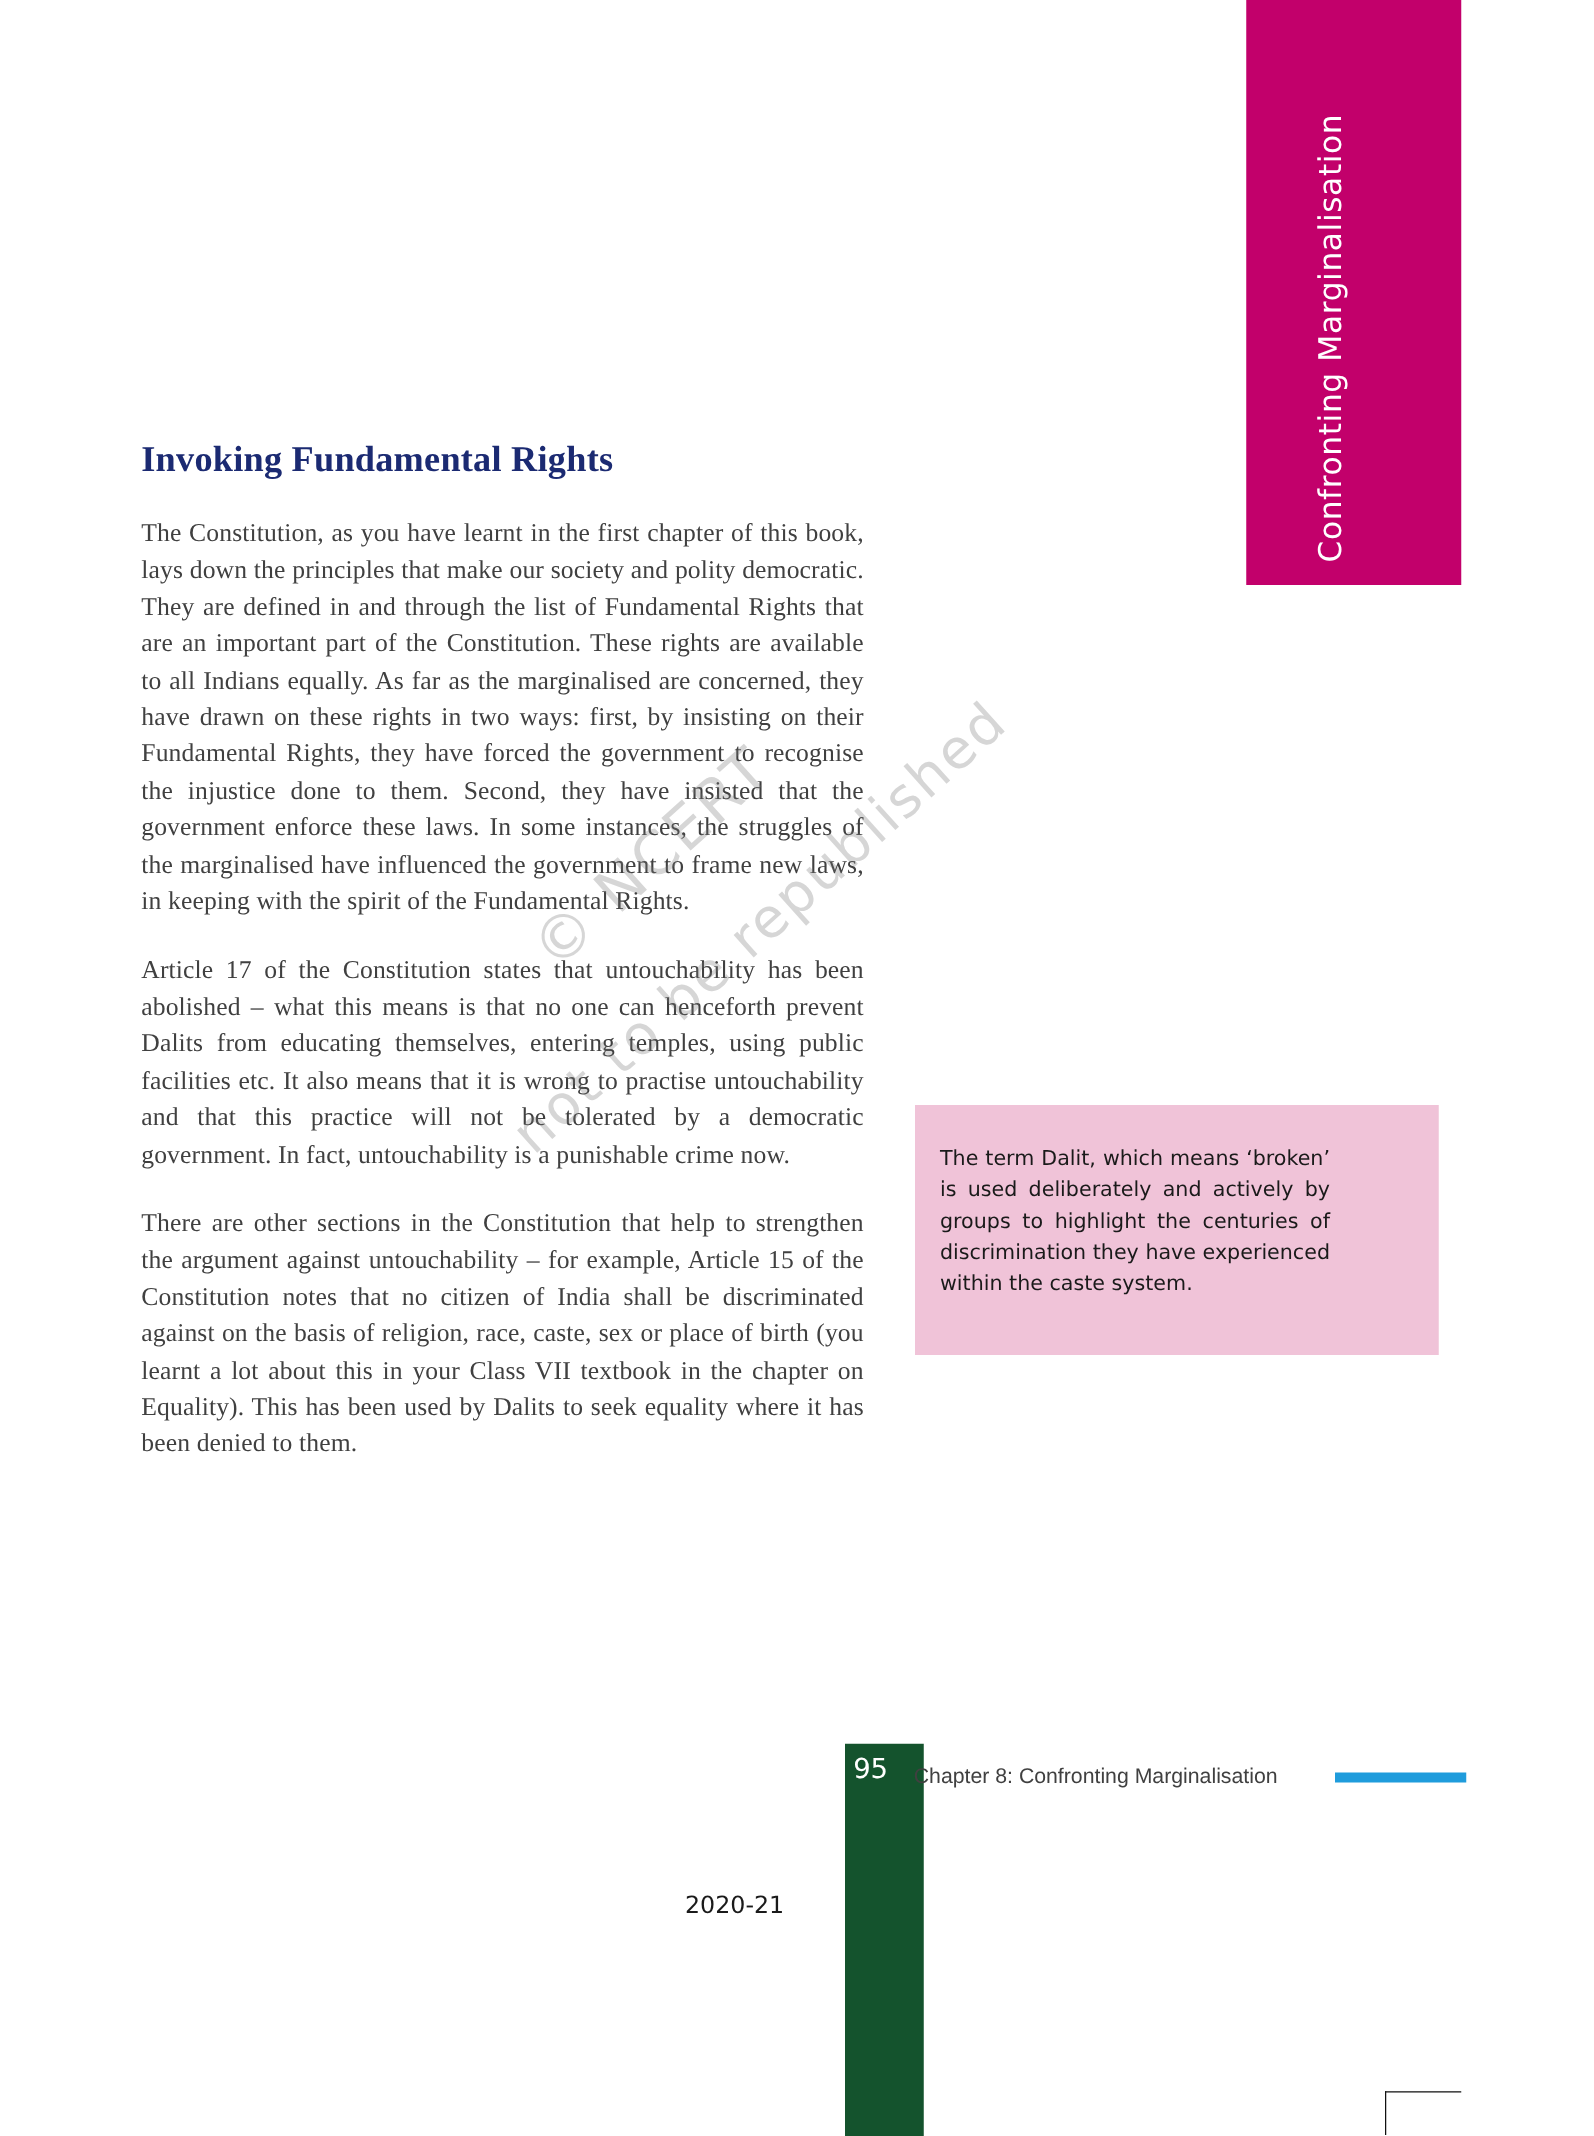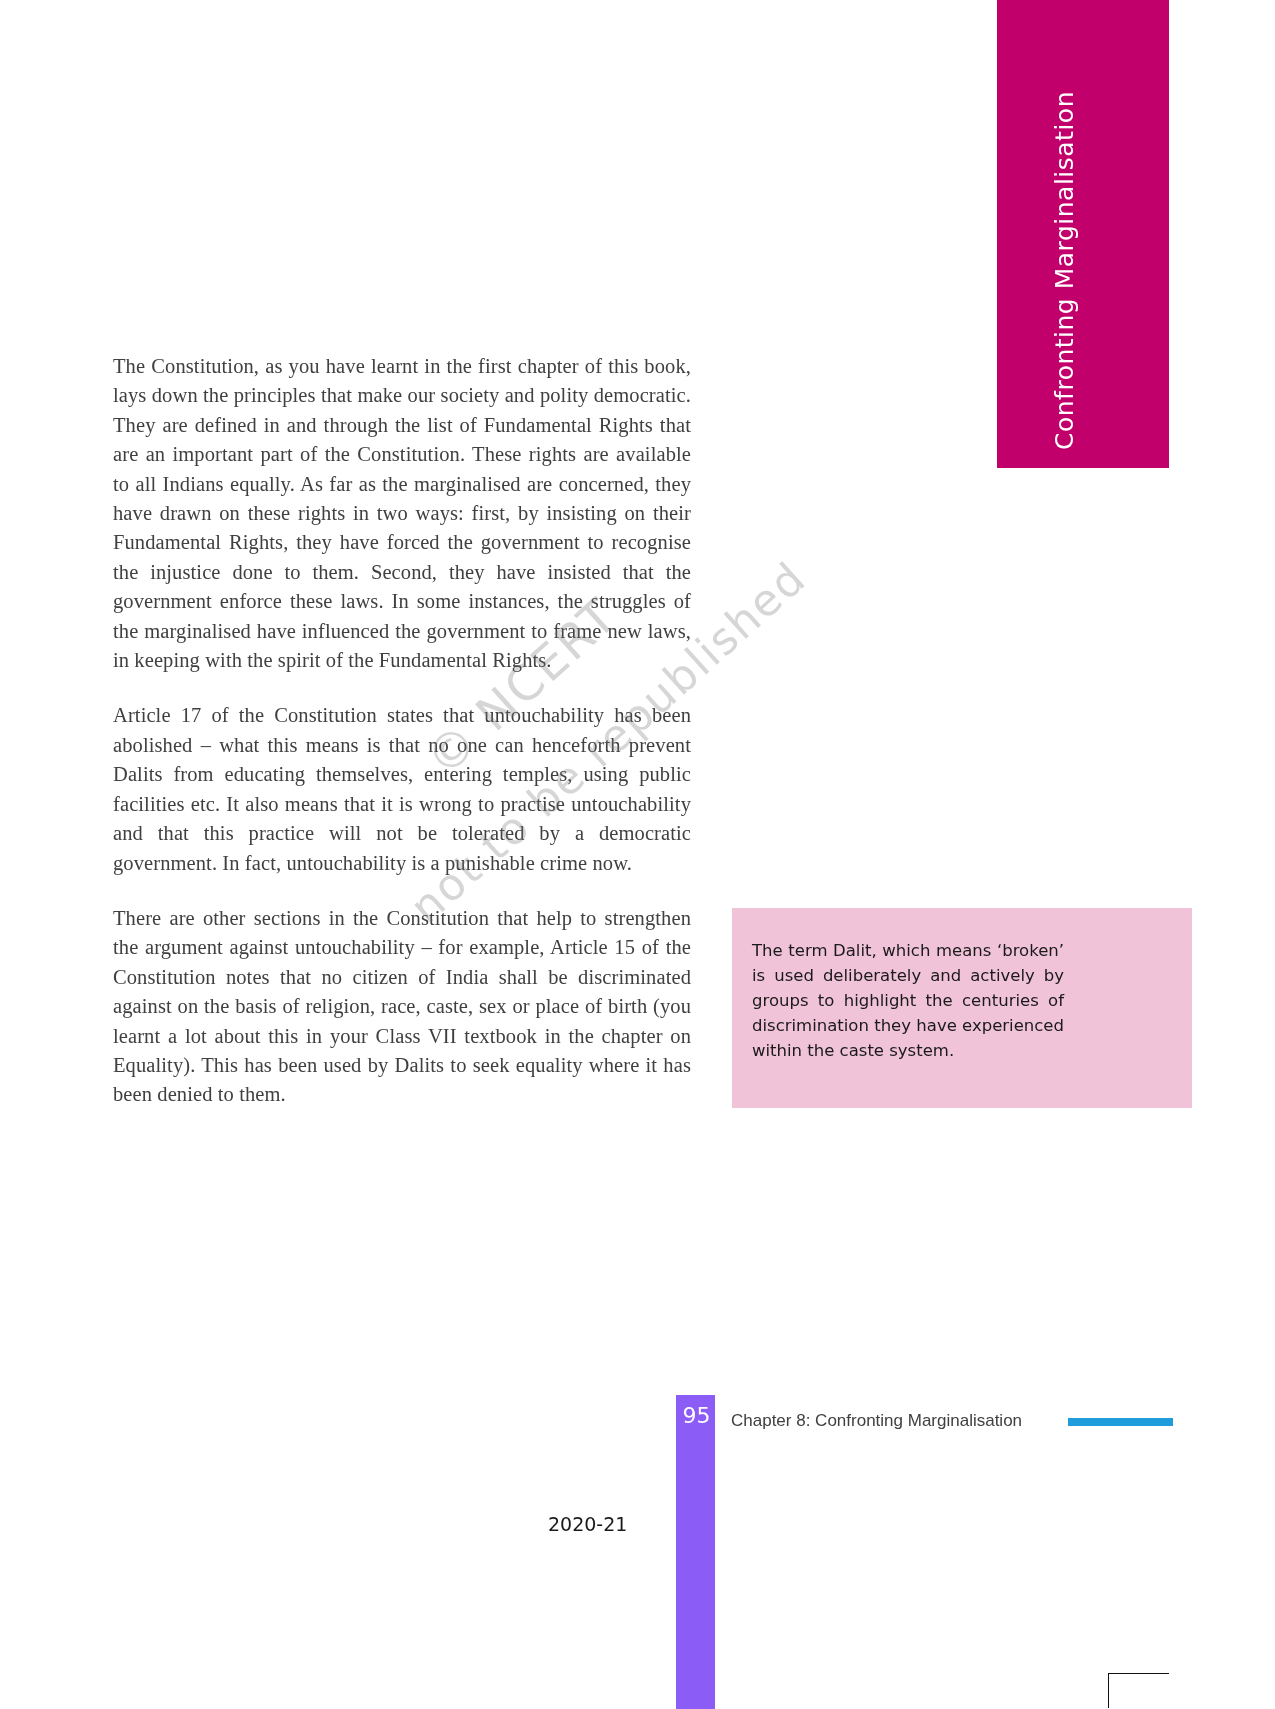--- a/index.html
+++ b/index.html
@@ -60,25 +60,24 @@
     color: #404040;
     margin: 0 0 26px 0;
     text-align: justify;
     letter-spacing: 0.1px;
   }
 
   
   .note-box {
     position: absolute;
     left: 732px;
-    top: 908px;
+    top: 884px;
     width: 419px;
     height: 200px;
     background: #f0c3d8;
-    padding-left: 41px;
   }
   .note-text {
     position: absolute;
     left: 20px;
     top: 30px;
     width: 312px;
     font-family: "DejaVu Sans", sans-serif;
     font-size: 16.5px;
     line-height: 25px;
     color: #1a1a1a;
@@ -103,23 +102,23 @@
     letter-spacing: 2px;
   }
   .wm1 { left: 20px;  top: 200px; transform: rotate(-42deg); transform-origin: left top; }
   .wm2 { left: 5px;   top: 350px; transform: rotate(-42deg); transform-origin: left top; font-size: 44px; }
 
   
   .footer-page-box {
     position: absolute;
     left: 676px;
     top: 1395px;
-    width: 39px;
+    width: 63px;
     height: 314px;
-    background: #8b5cf6;
+    background: #14532d;
   }
   .footer-page-num {
     position: absolute;
     left: 0;
     top: 8px;
     width: 41px;
     text-align: center;
     font-family: "DejaVu Sans", sans-serif;
     font-size: 22px;
     color: #ffffff;
@@ -162,20 +161,21 @@
 </head>
 <body>
 
 <div class="page">
 
   <div class="side-tab">
     <div class="side-tab-label">Confronting Marginalisation</div>
   </div>
 
   <div class="content">
+    <h1 class="section-title">Invoking Fundamental Rights</h1>
     <p class="body-para">The Constitution, as you have learnt in the first chapter of this book, lays down the principles that make our society and polity democratic. They are defined in and through the list of Fundamental Rights that are an important part of the Constitution. These rights are available to all Indians equally. As far as the marginalised are concerned, they have drawn on these rights in two ways: first, by insisting on their Fundamental Rights, they have forced the government to recognise the injustice done to them. Second, they have insisted that the government enforce these laws. In some instances, the struggles of the marginalised have influenced the government to frame new laws, in keeping with the spirit of the Fundamental Rights.</p>
     <p class="body-para">Article 17 of the Constitution states that untouchability has been abolished – what this means is that no one can henceforth prevent Dalits from educating themselves, entering temples, using public facilities etc. It also means that it is wrong to practise untouchability and that this practice will not be tolerated by a democratic government.  In fact, untouchability is a punishable crime now.</p>
     <p class="body-para">There are other sections in the Constitution that help to strengthen the argument against untouchability – for example, Article 15 of the Constitution notes that no citizen of India shall be discriminated against on the basis of religion, race, caste, sex or place of birth (you learnt a lot about this in your Class VII textbook in the chapter on Equality). This has been used by Dalits to seek equality where it has been denied to them.</p>
   </div>
 
   <div class="note-box">
     <div class="note-text">The term Dalit, which means ‘broken’ is used deliberately and actively by groups to highlight the centuries of discrimination they have experienced within the caste system.</div>
   </div>
 
   <div class="watermark">

